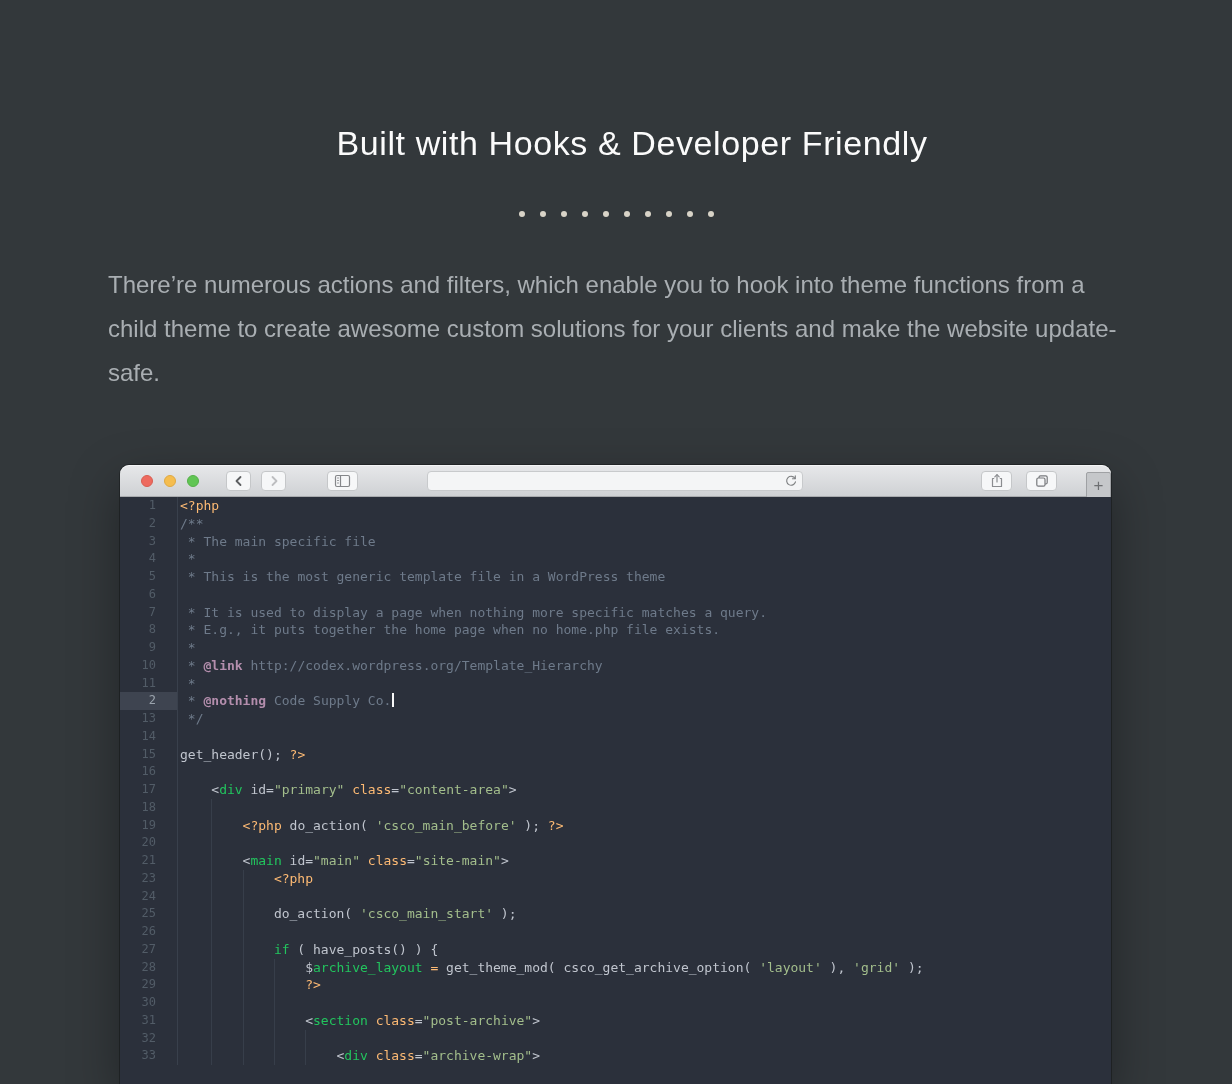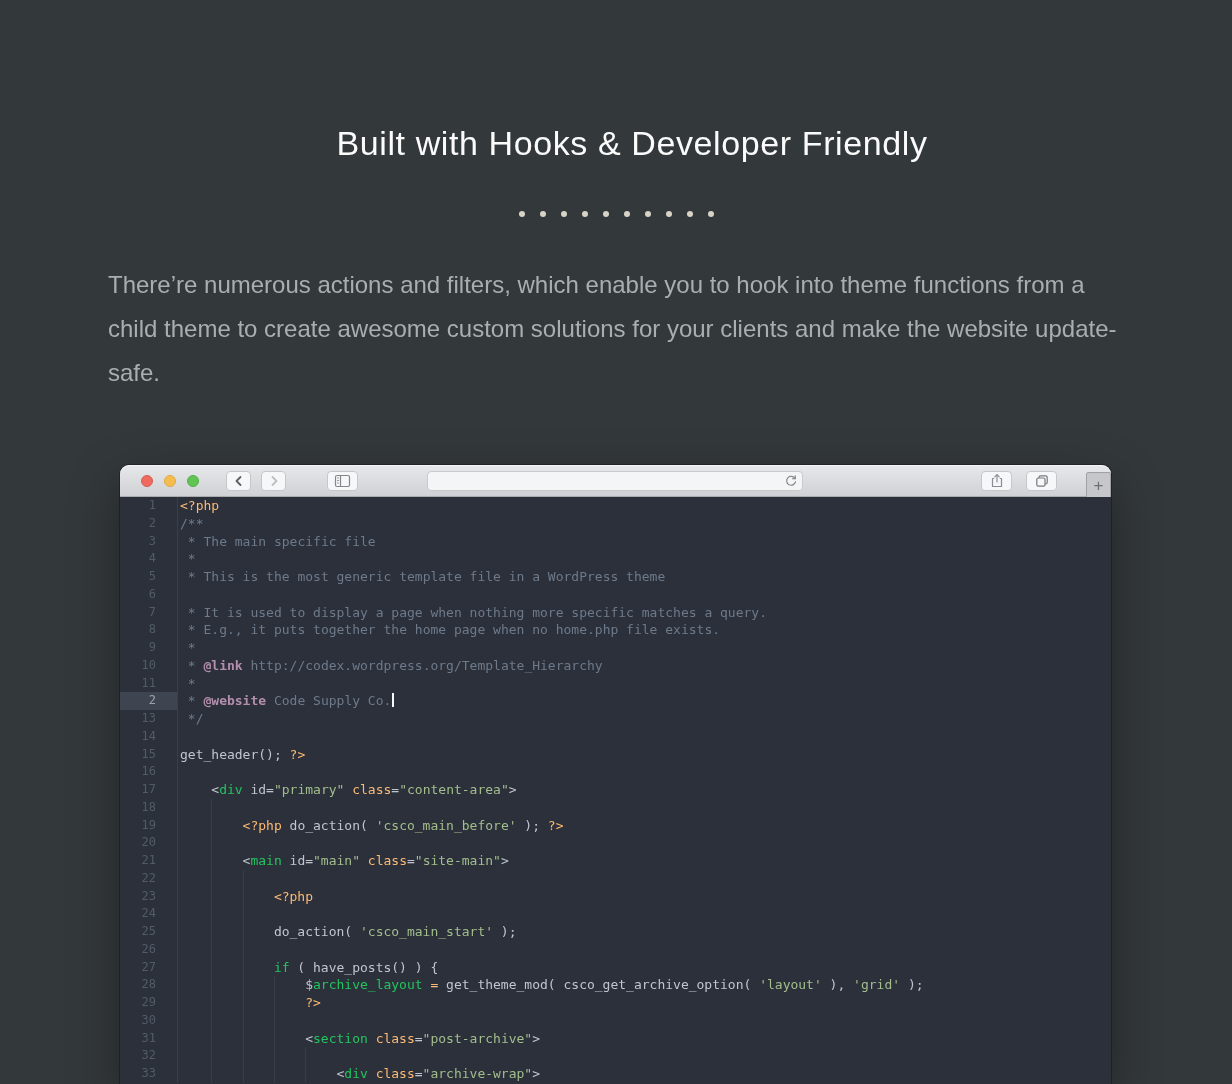--- a/index.html
+++ b/index.html
@@ -212,31 +212,30 @@
         <div class="code-line"><span class="gutter">2</span><span class="line-content"><span class="tk-com">/**</span></span></div>
         <div class="code-line"><span class="gutter">3</span><span class="line-content"><span class="tk-com"> * The main specific file</span></span></div>
         <div class="code-line"><span class="gutter">4</span><span class="line-content"><span class="tk-com"> *</span></span></div>
         <div class="code-line"><span class="gutter">5</span><span class="line-content"><span class="tk-com"> * This is the most generic template file in a WordPress theme</span></span></div>
         <div class="code-line"><span class="gutter">6</span></div>
         <div class="code-line"><span class="gutter">7</span><span class="line-content"><span class="tk-com"> * It is used to display a page when nothing more specific matches a query.</span></span></div>
         <div class="code-line"><span class="gutter">8</span><span class="line-content"><span class="tk-com"> * E.g., it puts together the home page when no home.php file exists.</span></span></div>
         <div class="code-line"><span class="gutter">9</span><span class="line-content"><span class="tk-com"> *</span></span></div>
         <div class="code-line"><span class="gutter">10</span><span class="line-content"><span class="tk-com"> * </span><span class="tk-pur">@link</span><span class="tk-com"> http://codex.wordpress.org/Template_Hierarchy</span></span></div>
         <div class="code-line"><span class="gutter">11</span><span class="line-content"><span class="tk-com"> *</span></span></div>
-        <div class="code-line"><span class="gutter active">2</span><span class="line-content"><span class="tk-com"> * </span><span class="tk-pur">@website</span><span class="tk-com"> Code Supply Co.</span><span class="caret"></span></span></div>
+        <div class="code-line"><span class="gutter active">2</span><span class="line-content"><span class="tk-com"> * </span><span class="tk-pur">@nothing</span><span class="tk-com"> Code Supply Co.</span><span class="caret"></span></span></div>
         <div class="code-line"><span class="gutter">13</span><span class="line-content"><span class="tk-com"> */</span></span></div>
         <div class="code-line"><span class="gutter">14</span><span class="line-content"></span></div>
         <div class="code-line"><span class="gutter">15</span><span class="line-content"><span class="tk-fg">get_header(); </span><span class="tk-org">?&gt;</span></span></div>
         <div class="code-line"><span class="gutter">16</span><span class="line-content"><span class="ind"></span></span></div>
         <div class="code-line"><span class="gutter">17</span><span class="line-content"><span class="ind"></span><span class="tk-fg">&lt;</span><span class="tk-red">div</span><span class="tk-fg"> id=</span><span class="tk-grn">"primary"</span><span class="tk-fg"> </span><span class="tk-org">class</span><span class="tk-fg">=</span><span class="tk-grn">"content-area"</span><span class="tk-fg">&gt;</span></span></div>
         <div class="code-line"><span class="gutter">18</span><span class="line-content"><span class="ind"></span><span class="ind g"></span></span></div>
         <div class="code-line"><span class="gutter">19</span><span class="line-content"><span class="ind"></span><span class="ind g"></span><span class="tk-org">&lt;?php</span><span class="tk-fg"> do_action( </span><span class="tk-grn">'csco_main_before'</span><span class="tk-fg"> ); </span><span class="tk-org">?&gt;</span></span></div>
         <div class="code-line"><span class="gutter">20</span><span class="line-content"><span class="ind"></span><span class="ind g"></span></span></div>
         <div class="code-line"><span class="gutter">21</span><span class="line-content"><span class="ind"></span><span class="ind g"></span><span class="tk-fg">&lt;</span><span class="tk-red">main</span><span class="tk-fg"> id=</span><span class="tk-grn">"main"</span><span class="tk-fg"> </span><span class="tk-org">class</span><span class="tk-fg">=</span><span class="tk-grn">"site-main"</span><span class="tk-fg">&gt;</span></span></div>
-        <div class="code-line"><span class="gutter">22</span><span class="line-content"><span class="ind"></span><span class="ind g"></span><span class="ind g"></span></span></div>
         <div class="code-line"><span class="gutter">23</span><span class="line-content"><span class="ind"></span><span class="ind g"></span><span class="ind g"></span><span class="tk-org">&lt;?php</span></span></div>
         <div class="code-line"><span class="gutter">24</span><span class="line-content"><span class="ind"></span><span class="ind g"></span><span class="ind g"></span></span></div>
         <div class="code-line"><span class="gutter">25</span><span class="line-content"><span class="ind"></span><span class="ind g"></span><span class="ind g"></span><span class="tk-fg">do_action( </span><span class="tk-grn">'csco_main_start'</span><span class="tk-fg"> );</span></span></div>
         <div class="code-line"><span class="gutter">26</span><span class="line-content"><span class="ind"></span><span class="ind g"></span><span class="ind g"></span></span></div>
         <div class="code-line"><span class="gutter">27</span><span class="line-content"><span class="ind"></span><span class="ind g"></span><span class="ind g"></span><span class="tk-red">if</span><span class="tk-fg"> ( have_posts() ) {</span></span></div>
         <div class="code-line"><span class="gutter">28</span><span class="line-content"><span class="ind"></span><span class="ind g"></span><span class="ind g"></span><span class="ind g"></span><span class="tk-fg">$</span><span class="tk-red">archive_layout</span><span class="tk-fg"> </span><span class="tk-org">=</span><span class="tk-fg"> get_theme_mod( csco_get_archive_option( </span><span class="tk-grn">'layout'</span><span class="tk-fg"> ), </span><span class="tk-grn">'grid'</span><span class="tk-fg"> );</span></span></div>
         <div class="code-line"><span class="gutter">29</span><span class="line-content"><span class="ind"></span><span class="ind g"></span><span class="ind g"></span><span class="ind g"></span><span class="tk-org">?&gt;</span></span></div>
         <div class="code-line"><span class="gutter">30</span><span class="line-content"><span class="ind"></span><span class="ind g"></span><span class="ind g"></span><span class="ind g"></span></span></div>
         <div class="code-line"><span class="gutter">31</span><span class="line-content"><span class="ind"></span><span class="ind g"></span><span class="ind g"></span><span class="ind g"></span><span class="tk-fg">&lt;</span><span class="tk-red">section</span><span class="tk-fg"> </span><span class="tk-org">class</span><span class="tk-fg">=</span><span class="tk-grn">"post-archive"</span><span class="tk-fg">&gt;</span></span></div>
         <div class="code-line"><span class="gutter">32</span><span class="line-content"><span class="ind"></span><span class="ind g"></span><span class="ind g"></span><span class="ind g"></span><span class="ind g"></span></span></div>

